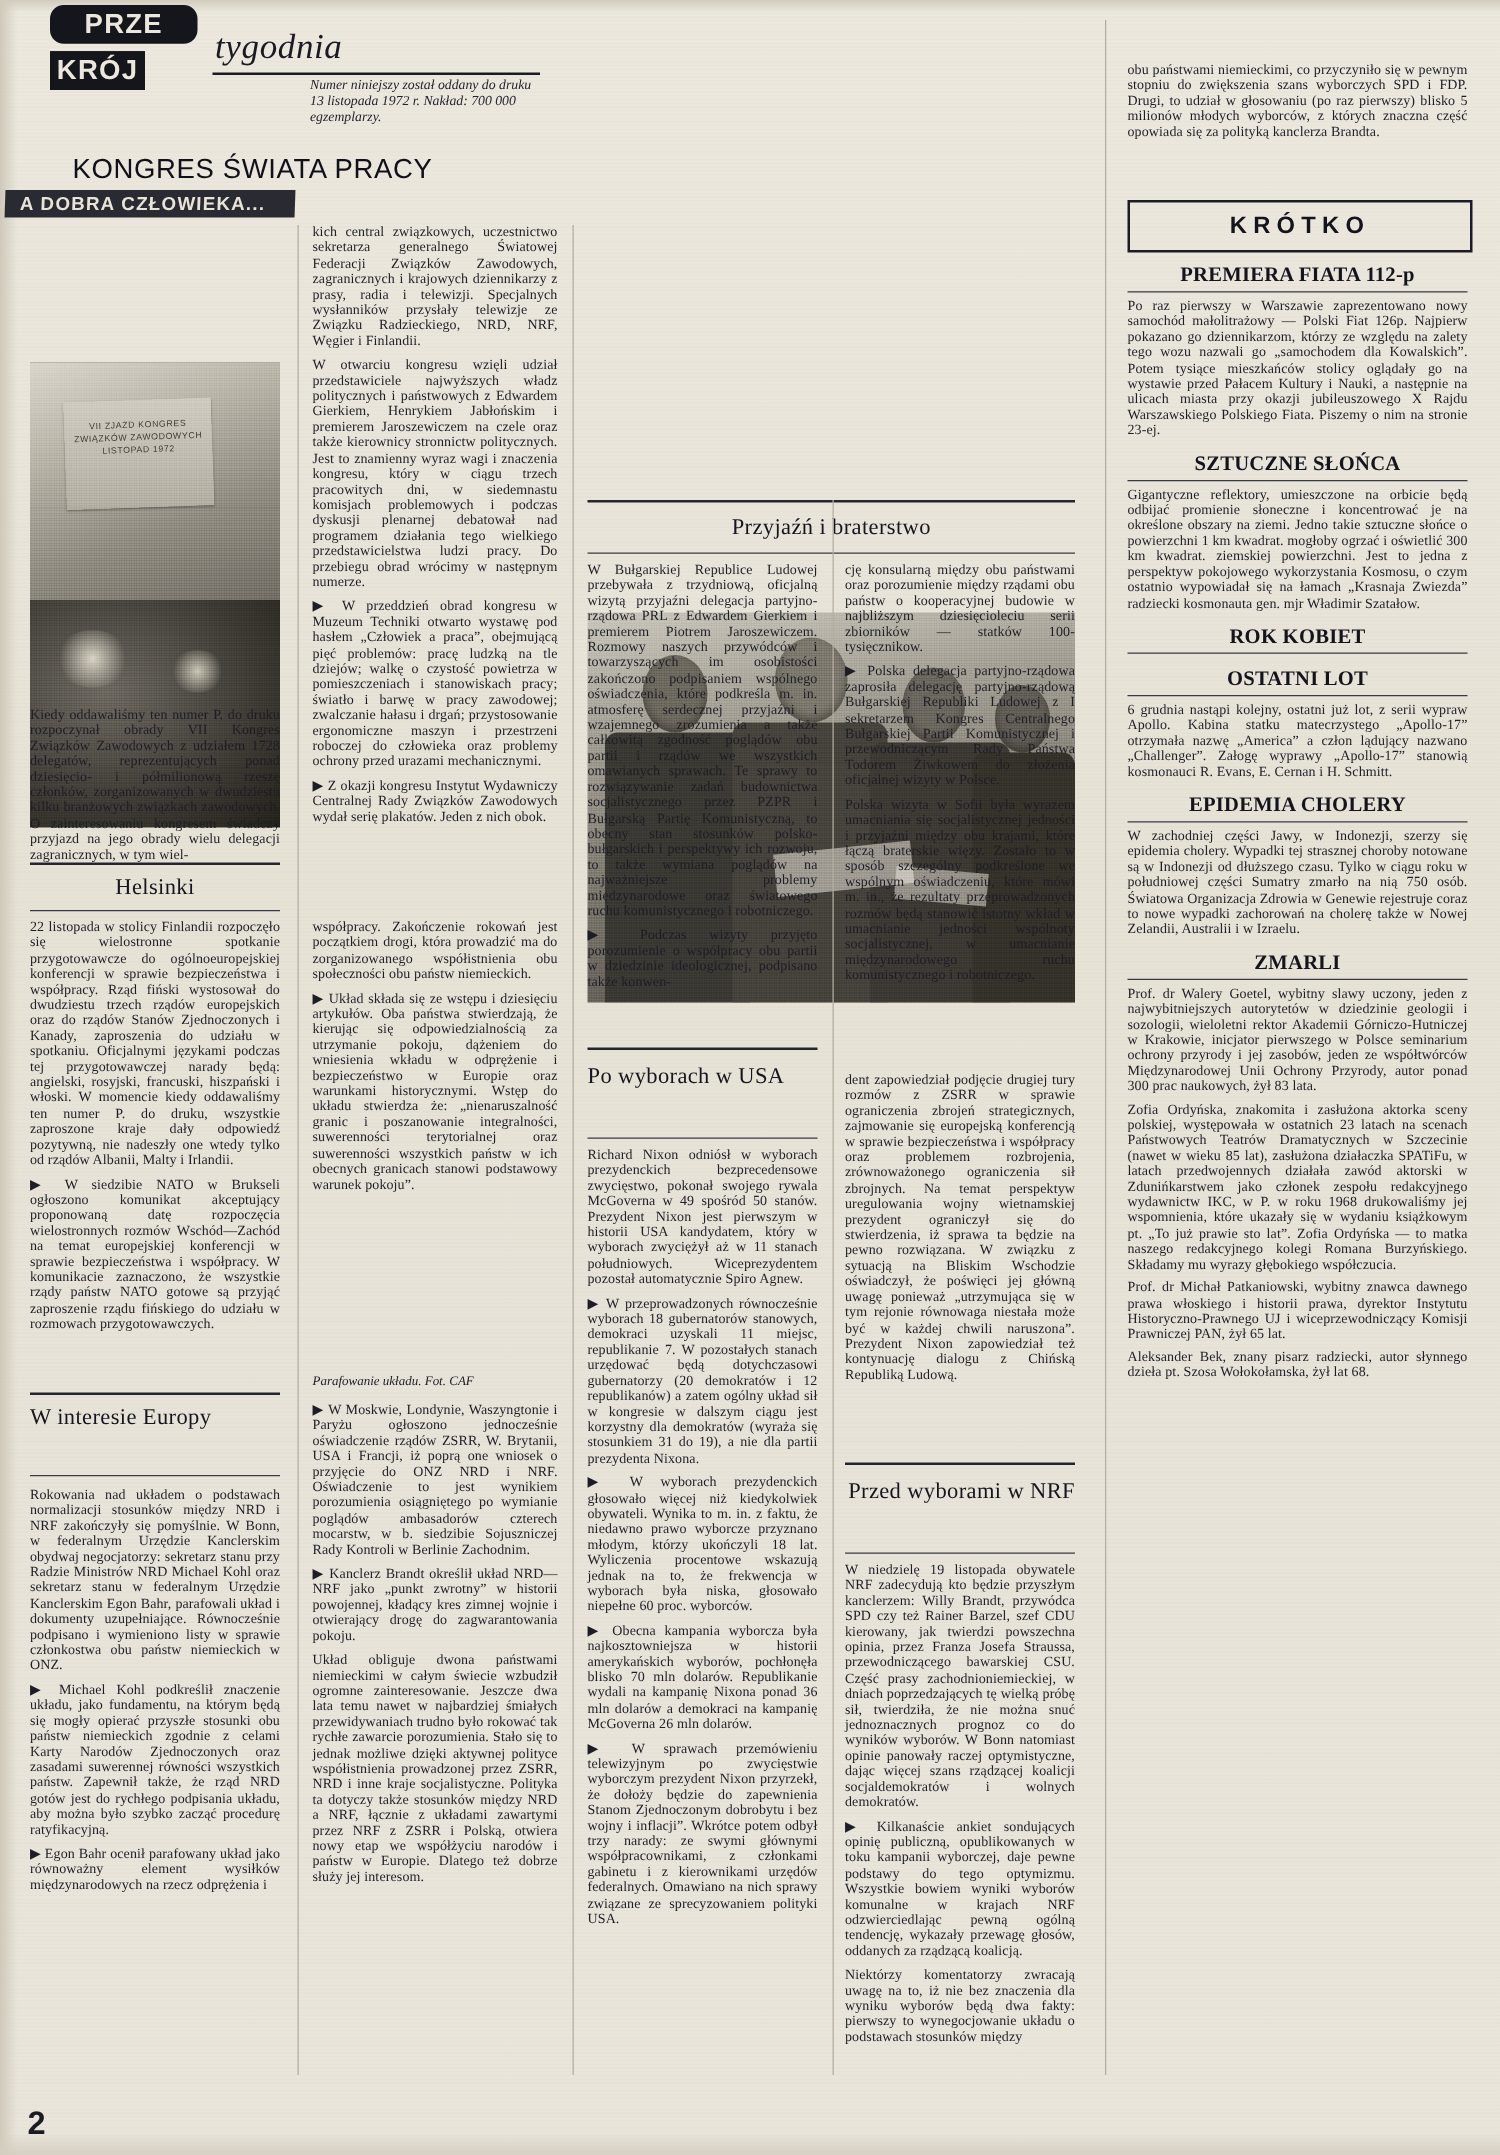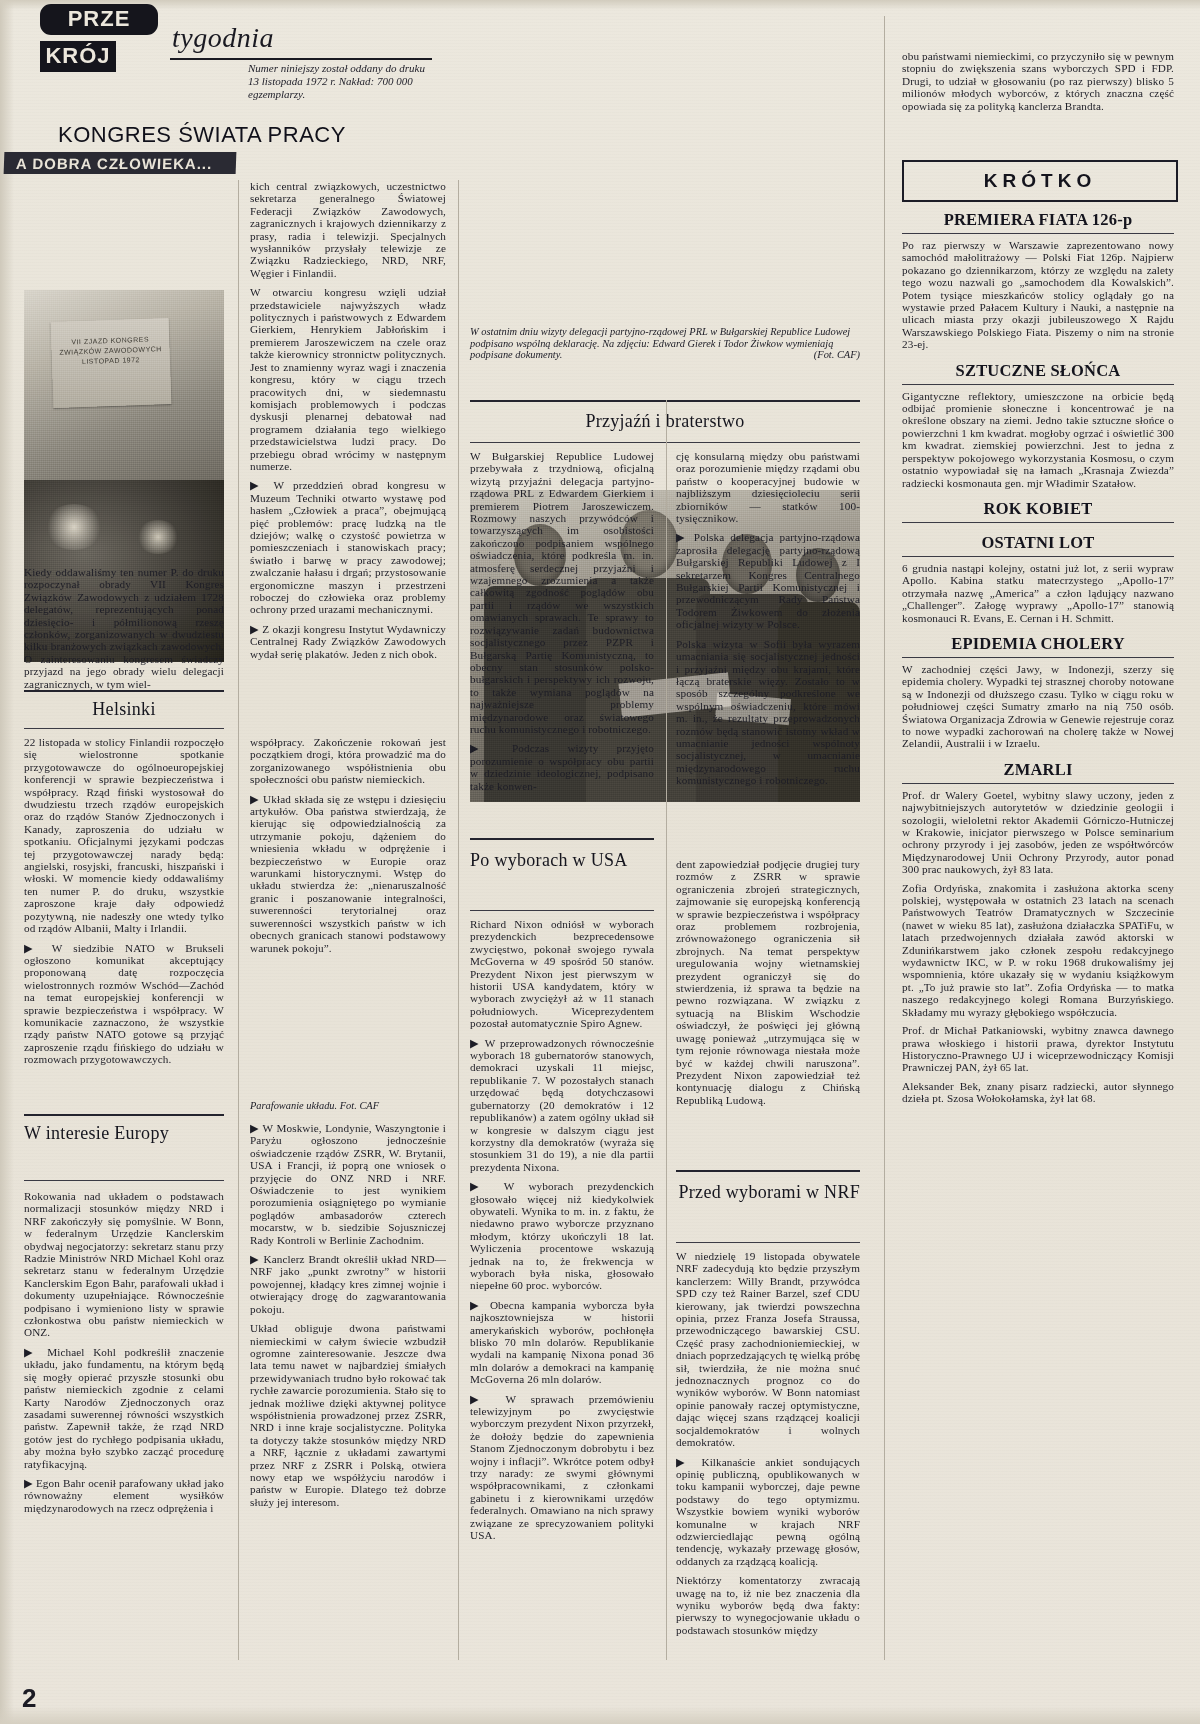--- a/index.html
+++ b/index.html
@@ -160,24 +160,20 @@
       <div class="p2-head" style="left:150px;top:20px;width:58px;height:68px;background:#7b766b;"></div>
       <div class="p2-body" style="left:116px;top:88px;width:124px;height:224px;background:#45423b;"></div>
       <div class="p2-head" style="left:252px;top:44px;width:50px;height:60px;background:#6a655c;"></div>
       <div class="p2-body" style="left:226px;top:104px;width:112px;height:208px;background:#3c3933;"></div>
       <div class="p2-head" style="left:326px;top:58px;width:44px;height:54px;background:#605c54;"></div>
       <div class="p2-body" style="left:308px;top:112px;width:82px;height:200px;background:#343129;"></div>
       <div class="p2-light" style="left:150px;top:188px;width:110px;height:34px;transform:rotate(-6deg);"></div>
       <div class="p2-light" style="left:246px;top:206px;width:74px;height:26px;transform:rotate(5deg);background:rgba(240,236,226,.5);"></div>
     </div>
   </div>
-  <div class="col cap" style="left:470px;top:326px;width:390px;">
-    <span>W ostatnim dniu wizyty delegacji partyjno-rządowej PRL w Bułgarskiej Republice Ludowej podpisano wspólną deklarację. Na zdjęciu: Edward Gierek i Todor Żiwkow wymieniają podpisane dokumenty.</span>
-    <span style="float:right">(Fot. CAF)</span>
-  </div>
 
   <div class="col body-txt just" style="left:24px;top:566px;width:200px;">
     <p>Kiedy oddawaliśmy ten numer P. do druku rozpoczynał obrady VII Kongres Związków Zawodowych z udziałem 1728 delegatów, reprezentujących ponad dziesięcio- i półmilionową rzeszę członków, zorganizowanych w dwudziestu kilku branżowych związkach zawodowych. O zainteresowaniu kongresem świadczy przyjazd na jego obrady wielu delegacji zagranicznych, w tym wiel-</p>
   </div>
 
   <div class="col body-txt just" style="left:250px;top:180px;width:196px;">
     <p>kich central związkowych, uczestnictwo sekretarza generalnego Światowej Federacji Związków Zawodowych, zagranicznych i krajowych dziennikarzy z prasy, radia i telewizji. Specjalnych wysłanników przysłały telewizje ze Związku Radzieckiego, NRD, NRF, Węgier i Finlandii.</p>
     <p>W otwarciu kongresu wzięli udział przedstawiciele najwyższych władz politycznych i państwowych z Edwardem Gierkiem, Henrykiem Jabłońskim i premierem Jaroszewiczem na czele oraz także kierownicy stronnictw politycznych. Jest to znamienny wyraz wagi i znaczenia kongresu, który w ciągu trzech pracowitych dni, w siedemnastu komisjach problemowych i podczas dyskusji plenarnej debatował nad programem działania tego wielkiego przedstawicielstwa ludzi pracy. Do przebiegu obrad wrócimy w następnym numerze.</p>
     <p>▶ W przeddzień obrad kongresu w Muzeum Techniki otwarto wystawę pod hasłem „Człowiek a praca”, obejmującą pięć problemów: pracę ludzką na tle dziejów; walkę o czystość powietrza w pomieszczeniach i stanowiskach pracy; światło i barwę w pracy zawodowej; zwalczanie hałasu i drgań; przystosowanie ergonomiczne maszyn i przestrzeni roboczej do człowieka oraz problemy ochrony przed urazami mechanicznymi.</p>
     <p>▶ Z okazji kongresu Instytut Wydawniczy Centralnej Rady Związków Zawodowych wydał serię plakatów. Jeden z nich obok.</p>
@@ -258,21 +254,21 @@
   <div class="col body-txt just" style="left:902px;top:50px;width:272px;">
     <p>obu państwami niemieckimi, co przyczyniło się w pewnym stopniu do zwiększenia szans wyborczych SPD i FDP. Drugi, to udział w głosowaniu (po raz pierwszy) blisko 5 milionów młodych wyborców, z których znaczna część opowiada się za polityką kanclerza Brandta.</p>
   </div>
 
   <div id="krotko-box">
     <span>KRÓTKO</span>
   </div>
 
   <div class="col" style="left:902px;top:210px;width:272px;">
 
-    <div class="rt-head" style="text-align:center;">PREMIERA FIATA 126-p</div>
+    <div class="rt-head" style="text-align:center;">PREMIERA FIATA 112-p</div>
     <div class="rule" style="margin:4px 0 5px 0;"></div>
     <div class="body-txt just">Po raz pierwszy w Warszawie zaprezentowano nowy samochód małolitrażowy — Polski Fiat 126p. Najpierw pokazano go dziennikarzom, którzy ze względu na zalety tego wozu nazwali go „samochodem dla Kowalskich”. Potem tysiące mieszkańców stolicy oglądały go na wystawie przed Pałacem Kultury i Nauki, a następnie na ulicach miasta przy okazji jubileuszowego X Rajdu Warszawskiego Polskiego Fiata. Piszemy o nim na stronie 23-ej.</div>
 
     <div class="rt-head" style="text-align:center;margin-top:10px;">SZTUCZNE SŁOŃCA</div>
     <div class="rule" style="margin:4px 0 5px 0;"></div>
     <div class="body-txt just">Gigantyczne reflektory, umieszczone na orbicie będą odbijać promienie słoneczne i koncentrować je na określone obszary na ziemi. Jedno takie sztuczne słońce o powierzchni 1 km kwadrat. mogłoby ogrzać i oświetlić 300 km kwadrat. ziemskiej powierzchni. Jest to jedna z perspektyw pokojowego wykorzystania Kosmosu, o czym ostatnio wypowiadał się na łamach „Krasnaja Zwiezda” radziecki kosmonauta gen. mjr Władimir Szatałow.</div>
 
     <div class="rt-head" style="text-align:center;margin-top:10px;">ROK KOBIET</div>
     <div class="rule" style="margin:4px 0 5px 0;"></div>
 

